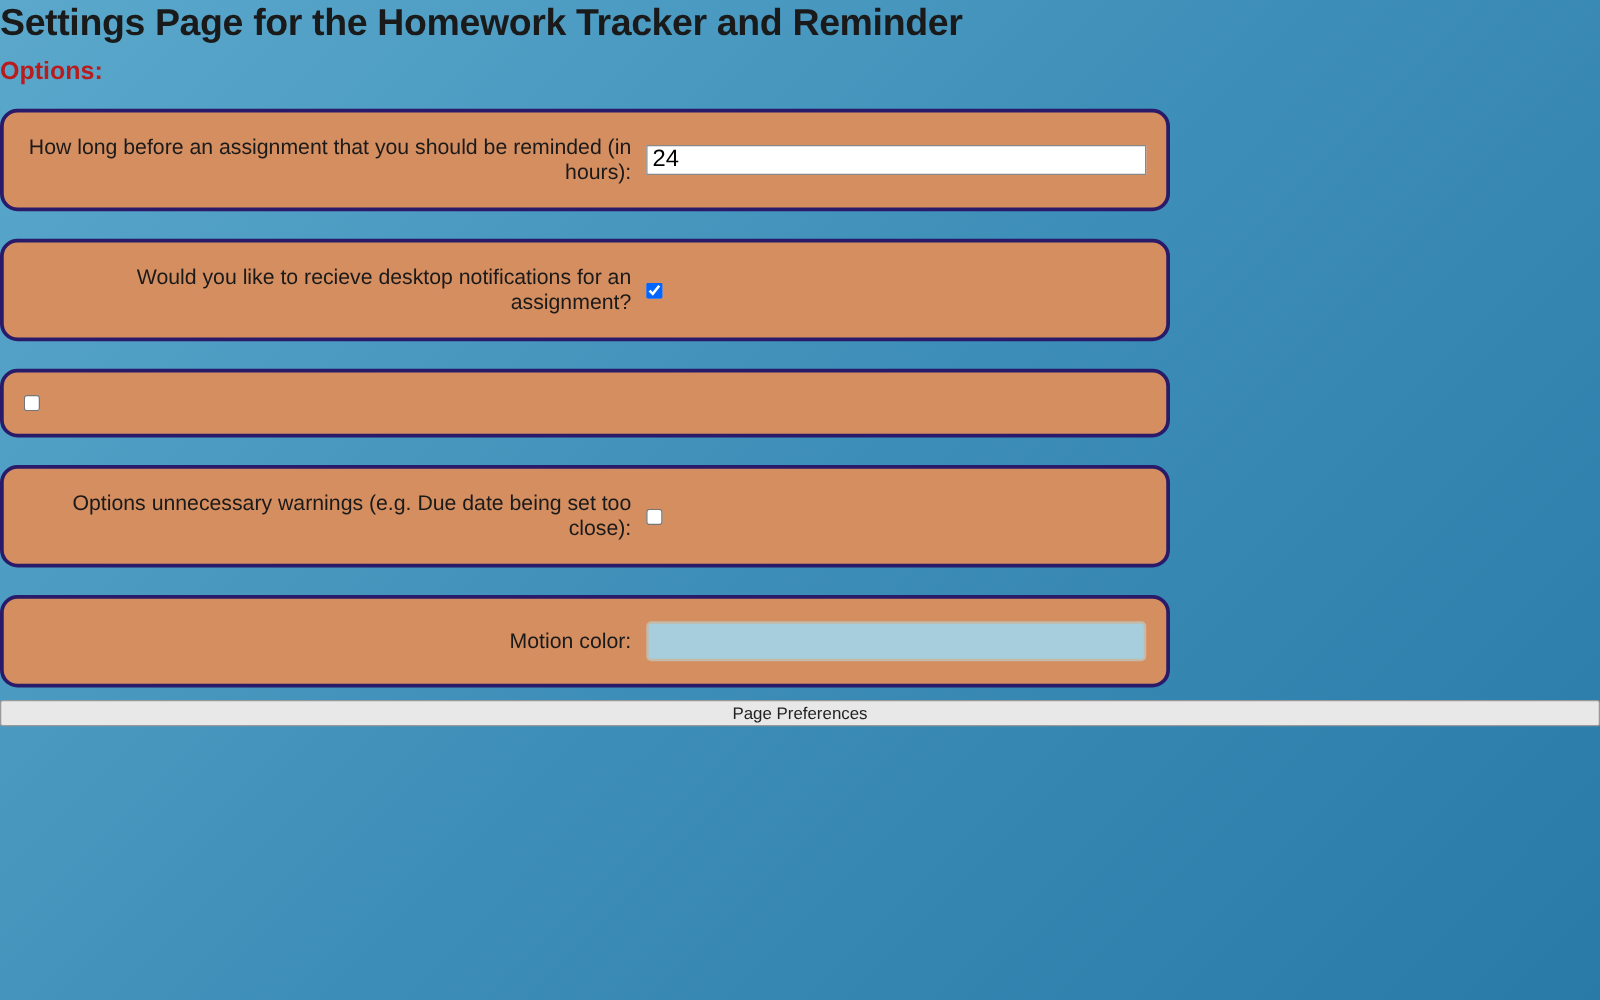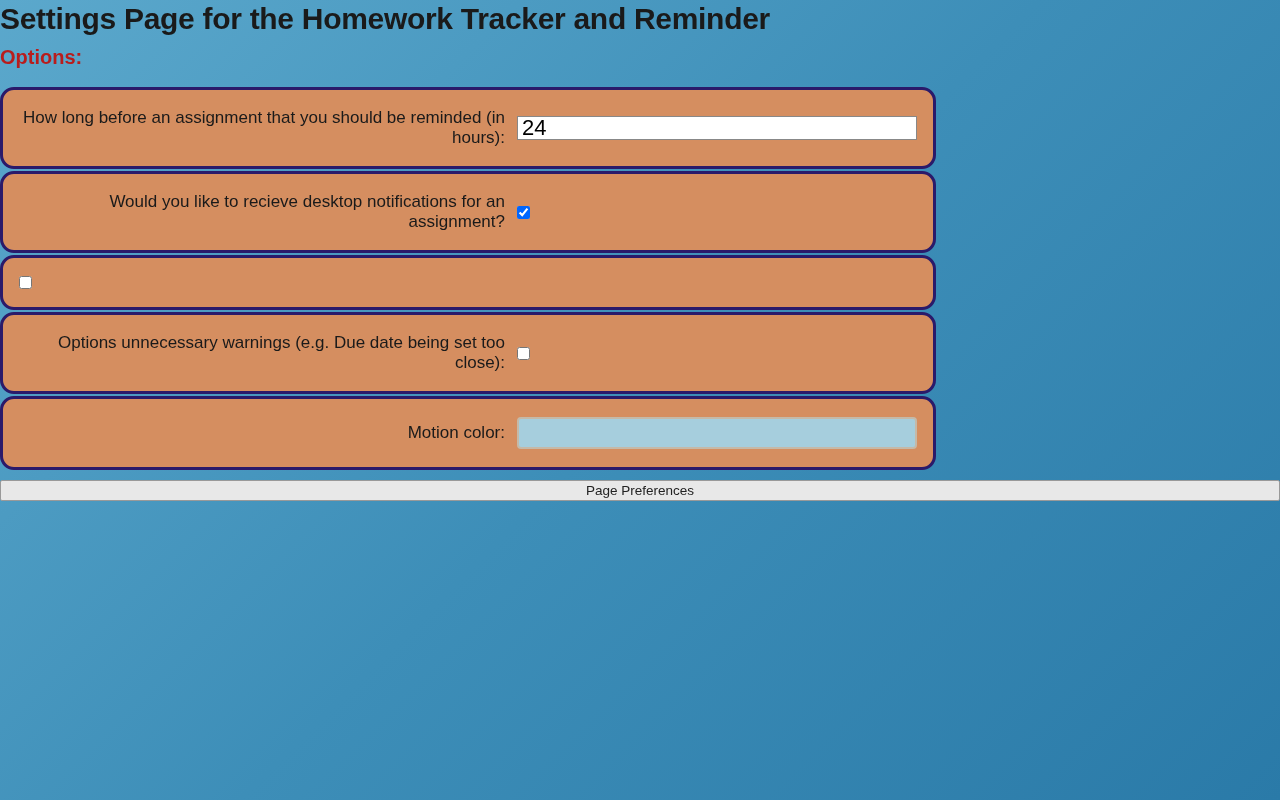--- a/index.html
+++ b/index.html
@@ -31,21 +31,21 @@
       color: #b91c1c;
       font-size: 20px;
       font-weight: 600;
       margin-top: 10px;
       margin-bottom: 18px;
     }
     .options-wrap {
       width: 936px;
       display: flex;
       flex-direction: column;
-      gap: 2px;
+      gap: 22px;
     }
     .option-row {
       background: #d58e60;
       border: 3px solid #2a1a6a;
       border-radius: 14px;
       padding: 18px 16px;
       display: flex;
       align-items: center;
     }
     .option-label {
@@ -57,21 +57,21 @@
       flex-shrink: 0;
     }
     .option-input-area {
       flex: 1;
       display: flex;
       align-items: center;
     }
     .num-input {
       width: 100%;
       height: 24px;
-      font-size: 22px;
+      font-size: 19px;
       padding: 0 4px;
       border: 1px solid #888;
       background: #fff;
       font-family: inherit;
     }
     .checkbox-input {
       width: 13px;
       height: 13px;
       margin-left: 0;
       accent-color: #0066ff;

